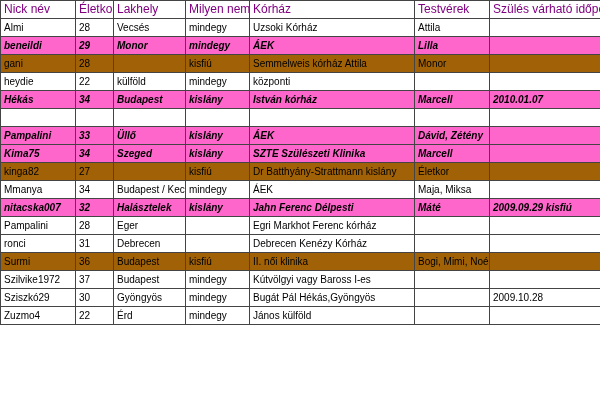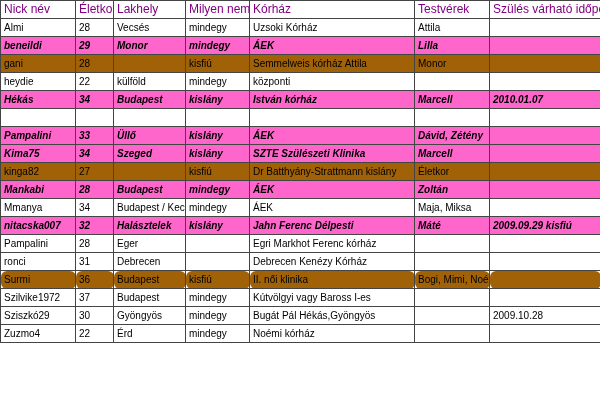--- a/index.html
+++ b/index.html
@@ -51,21 +51,21 @@
 
   
   tr.r-white td { background: #ffffff; }
   tr.r-cyan td { background: #a16207; margin-left: 30px; }
   tr.r-pink td {
     background: #ff66cc;
     font-style: italic;
     font-weight: bold;
   }
   td.tall2 { height: 30px; white-space: normal; line-height: 11px; }
-  td.tall3 { height: 40px; white-space: normal; line-height: 11px; border-radius: 6px; }
+  td.tall3 { height: 40px; white-space: normal; line-height: 11px; }
 </style>
 </head>
 <body>
 
 <table class="grid">
   <colgroup>
     <col class="c-nick">
     <col class="c-age">
     <col class="c-place">
     <col class="c-gender">
@@ -159,29 +159,20 @@
       </tr>
       <tr class="r-cyan">
         <td>kinga82</td>
         <td>27</td>
         <td></td>
         <td>kisfiú</td>
         <td>Dr Batthyány-Strattmann kislány</td>
         <td>Életkor</td>
         <td></td>
       </tr>
-      <tr class="r-pink">
-        <td>Mankabi</td>
-        <td>28</td>
-        <td>Budapest</td>
-        <td>mindegy</td>
-        <td>ÁEK</td>
-        <td>Zoltán</td>
-        <td></td>
-      </tr>
       <tr class="r-white">
         <td class="tall2">Mmanya</td>
         <td class="tall2">34</td>
         <td class="tall2">Budapest / Kecskemét</td>
         <td class="tall2">mindegy</td>
         <td class="tall2">ÁEK</td>
         <td class="tall2">Maja, Miksa</td>
         <td class="tall2"></td>
       </tr>
       <tr class="r-pink">
@@ -236,18 +227,18 @@
         <td>mindegy</td>
         <td>Bugát Pál Hékás,Gyöngyös</td>
         <td></td>
         <td>2009.10.28</td>
       </tr>
       <tr class="r-white">
         <td>Zuzmo4</td>
         <td>22</td>
         <td>Érd</td>
         <td>mindegy</td>
-        <td>Noémi kórház</td>
+        <td>János külföld</td>
         <td></td>
         <td></td>
       </tr>
     </tbody>
 </table>
 
 </body></html>

